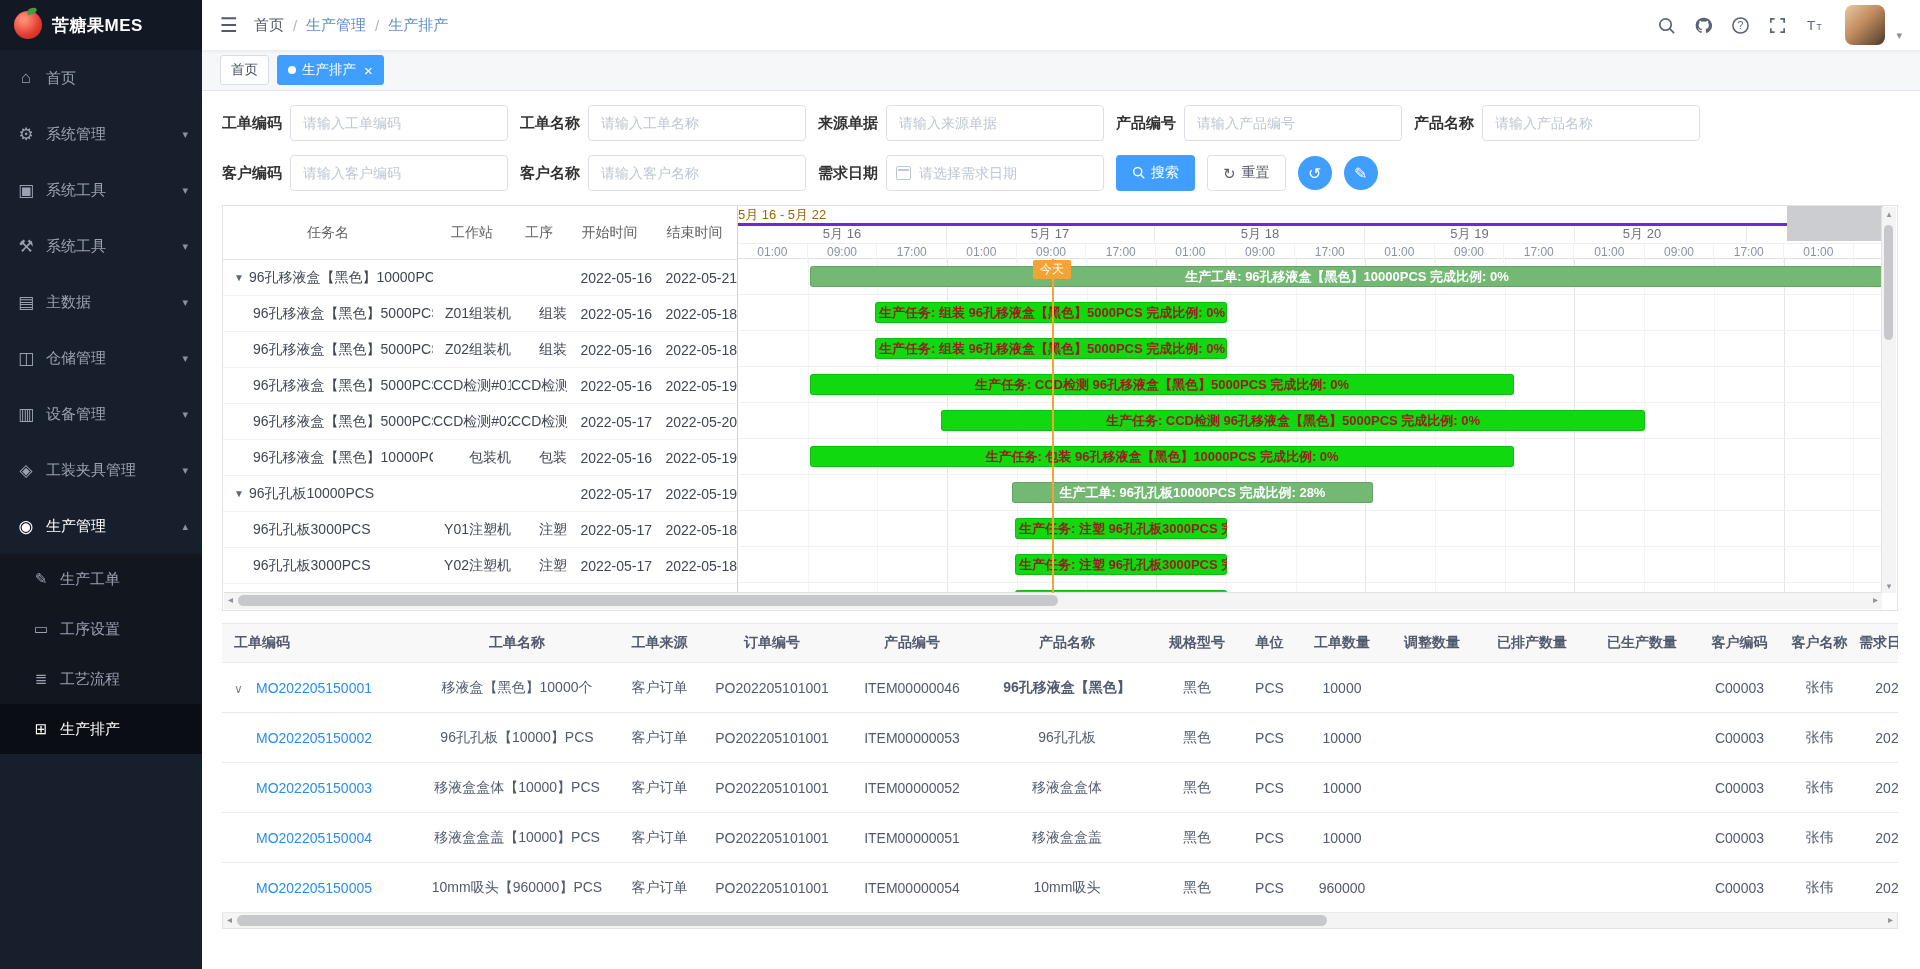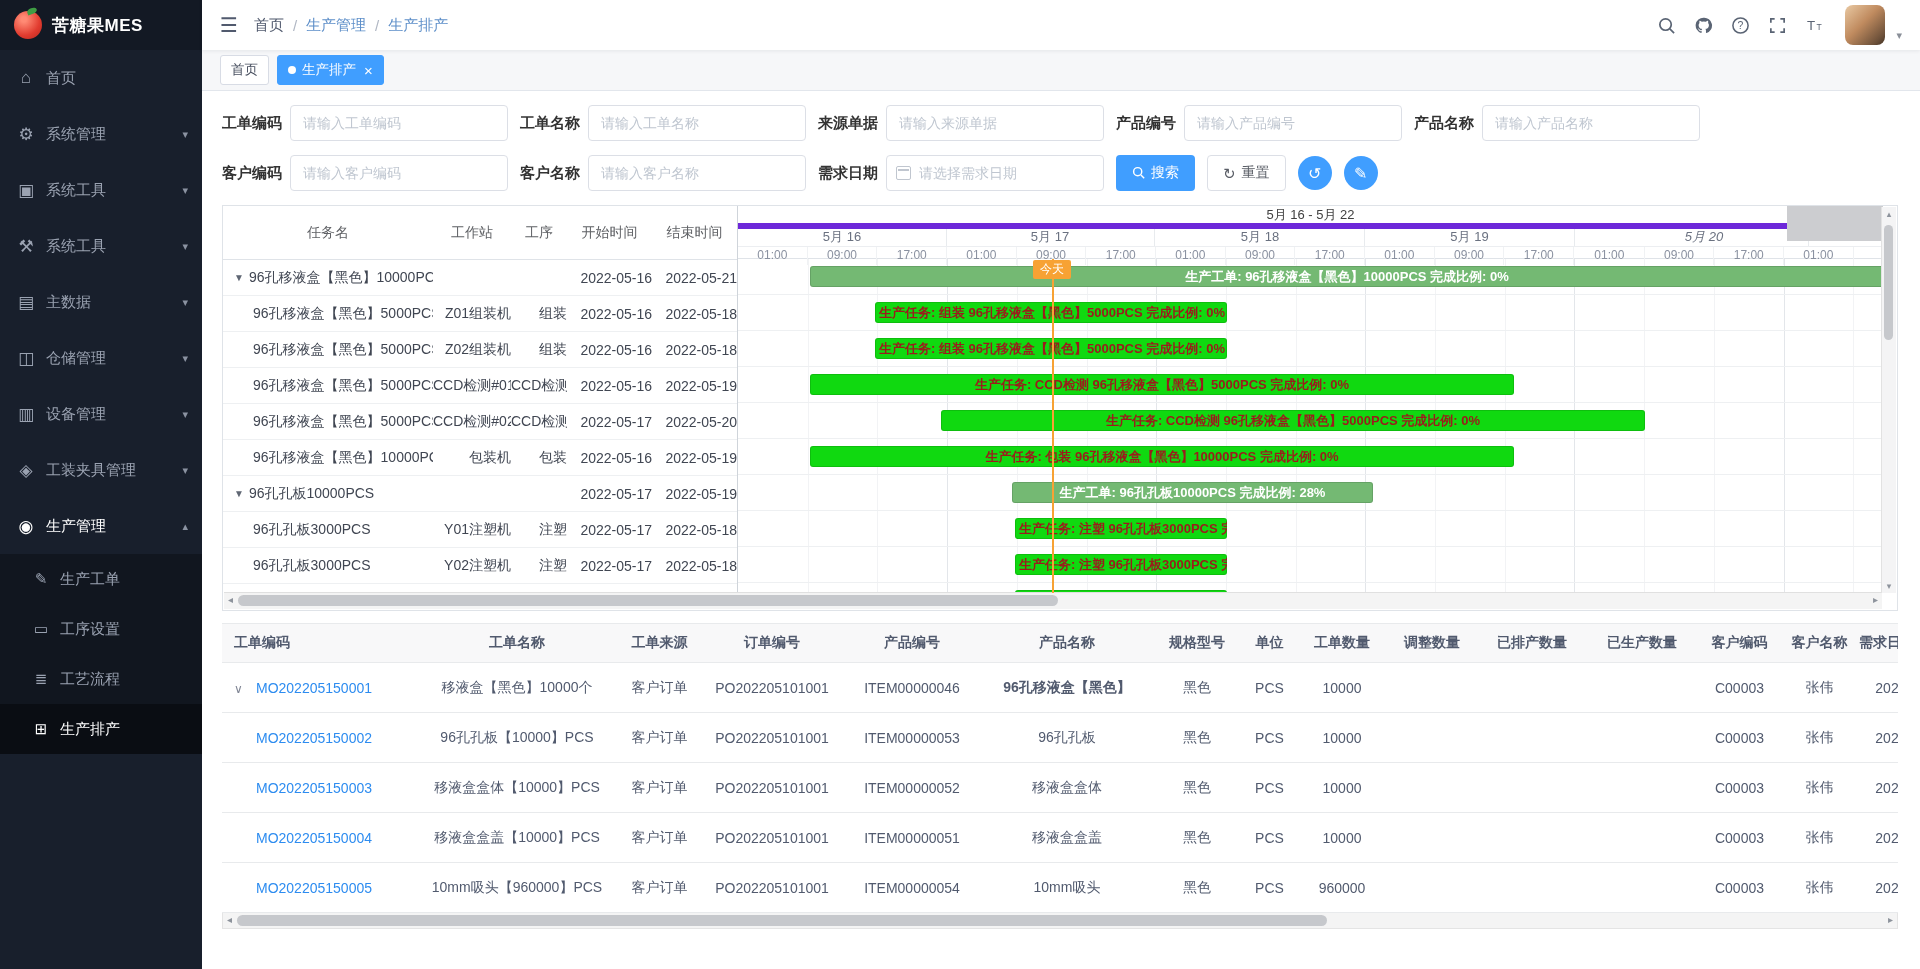--- a/index.html
+++ b/index.html
@@ -77,21 +77,21 @@
   .gl-col{text-align:center;box-sizing:border-box;overflow:hidden;white-space:nowrap}
   .gl-body{flex:1;overflow:hidden}
   .gl-row{height:35px;display:flex;align-items:center;border-bottom:1px solid #eef0f2;font-size:14px;color:#404652;cursor:pointer}
   .gl-cell{overflow:hidden;white-space:nowrap;box-sizing:border-box}
   .gl-cell.center{text-align:right}
   .gl-cell.name{padding-left:30px;display:flex;align-items:center}
   .gl-cell.name.group{padding-left:11px}
   .tri{font-size:10px;color:#5f6673;margin-right:5px;cursor:pointer}
   .gantt-right{flex:1;position:relative;overflow:hidden;margin-right:14px}
   .gr-head{position:relative;height:53px;border-bottom:1px solid #dfe3e8;box-sizing:border-box}
-  .gr-range{height:17px;line-height:17px;text-align:center;font-size:13px;color:#404040;border-bottom:6px solid #6d28d9}
+  .gr-range{height:17px;line-height:17px;text-align:left;font-size:13px;color:#a16207;border-bottom:3px solid #6d28d9}
   .gr-days{position:relative;height:17px;border-bottom:1px solid #eceef1}
   .day-cell{position:absolute;top:0;height:17px;line-height:16px;text-align:center;font-size:13px;color:#6a7180;
             border-right:1px solid #e8ebee;box-sizing:border-box}
   .gr-hours{position:relative;height:18px}
   .hour-cell{position:absolute;top:0;height:18px;line-height:17px;text-align:center;font-size:12px;color:#8a91a0;
              border-right:1px solid #f0f2f4;box-sizing:border-box}
   .weekend-block{position:absolute;right:0;top:0;width:96px;height:35px;background:#cccdd0}
   .chart{position:relative;height:334px;overflow:hidden}
   .vline{position:absolute;top:0;bottom:0;width:1px;background:#f2f3f5}
   .vline.day{background:#e3e6ea}
@@ -422,21 +422,21 @@
             </div>
         </div>
         <div class="gantt-right">
           <div class="gr-head">
             <div class="gr-range">5月 16 - 5月 22</div>
             <div class="gr-days" id="gr-days">
                 <div class="day-cell" style="left: 0px; width: 209px;">5月 16</div>
                 <div class="day-cell" style="left: 208px; width: 209px;">5月 17</div>
                 <div class="day-cell" style="left: 418px; width: 209px;">5月 18</div>
                 <div class="day-cell" style="left: 627px; width: 210px;">5月 19</div>
-                <div class="day-cell" style="left: 862px; width: 209px; font-style: italic;">5月 20</div>
+                <div class="day-cell" style="left: 800px; width: 209px;">5月 20</div>
                 <div class="day-cell" style="left: 1046px; width: 100px;"></div>
               </div>
             <div class="gr-hours" id="gr-hours">
                 <div class="hour-cell" style="left: 0px; width: 69.7px;">01:00</div>
                 <div class="hour-cell" style="left: 69.7px; width: 69.7px;">09:00</div>
                 <div class="hour-cell" style="left: 139.4px; width: 69.7px;">17:00</div>
                 <div class="hour-cell" style="left: 209px; width: 69.7px;">01:00</div>
                 <div class="hour-cell" style="left: 278.7px; width: 69.7px;">09:00</div>
                 <div class="hour-cell" style="left: 348.4px; width: 69.7px;">17:00</div>
                 <div class="hour-cell" style="left: 418px; width: 69.7px;">01:00</div>

